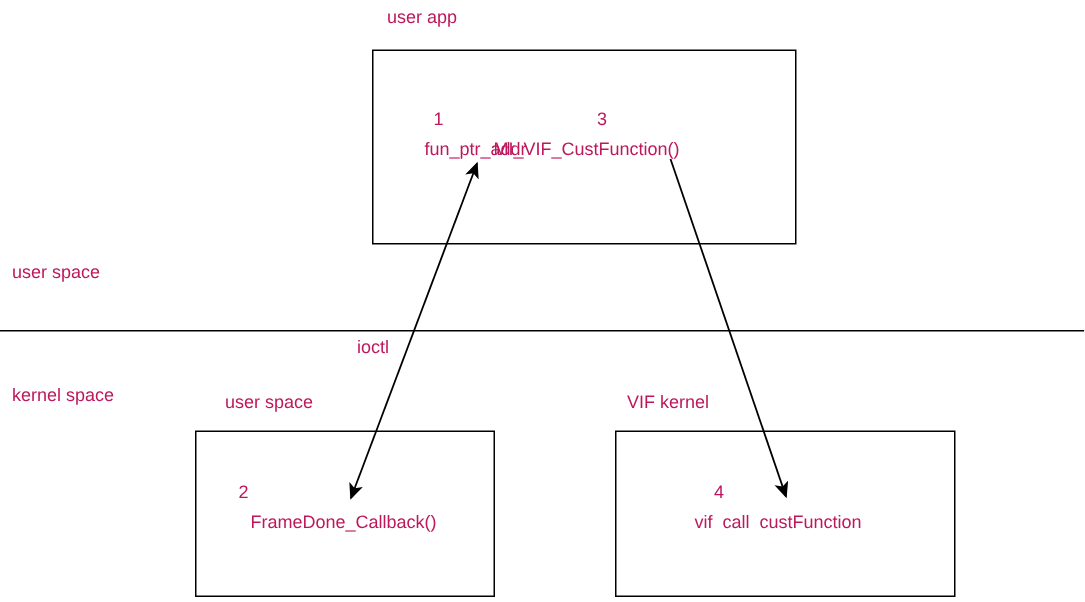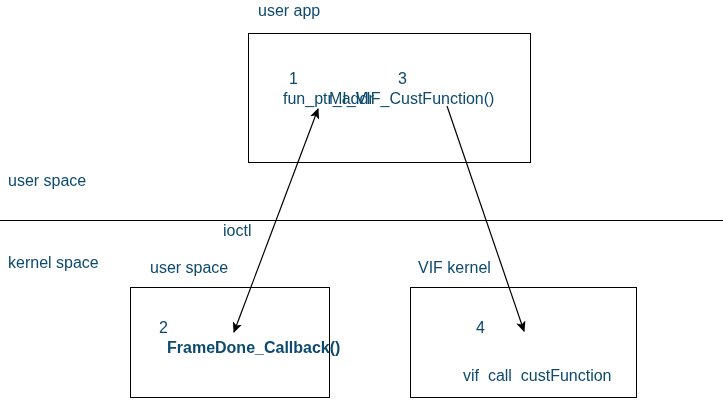--- a/index.html
+++ b/index.html
@@ -13,23 +13,23 @@
   }
   #canvas {
     position: relative;
     width: 723px;
     height: 401px;
     background: #ffffff;
     overflow: hidden;
   }
   .lbl {
     position: absolute;
-    font-size: 16px;
+    font-size: 12px;
     line-height: 14px;
-    color: #0c4a6e;
+    color: #be185d;
     white-space: pre;
     user-select: none;
   }
   .box {
     position: absolute;
     border: 1px solid #000000;
     background: transparent;
     box-sizing: border-box;
   }
   .divider {
@@ -59,36 +59,36 @@
     <div class="lbl" style="left:40px; top:38px;">1</div>
     <div class="lbl" style="left:34px; top:58px;">fun_ptr_addr</div>
     <div class="lbl" style="left:149px; top:38px;">3</div>
     <div class="lbl" style="left:80px; top:58px;">MI_VIF_CustFunction()</div>
   </div>
 
   <div class="lbl" style="left:8px; top:174px;text-align:right;">user space</div>
 
   <div class="divider" style="top:220px;"></div>
 
-  <div class="lbl" style="left:223px; top:224px;">ioctl</div>
+  <div class="lbl" style="left:238px; top:224px;">ioctl</div>
 
   <div class="lbl" style="left:8px; top:256px;">kernel space</div>
 
   <div class="lbl" style="left:150px; top:261px;">user space</div>
 
   <div class="box" style="left:130px; top:287px; width:200px; height:111px;">
     <div class="lbl" style="left:28px; top:33px;">2</div>
-    <div class="lbl" style="left:36px; top:53px;font-weight:bold;">FrameDone_Callback()</div>
+    <div class="lbl" style="left:36px; top:53px;">FrameDone_Callback()</div>
   </div>
 
   <div class="lbl" style="left:418px; top:261px;">VIF kernel</div>
 
   <div class="box" style="left:410px; top:287px; width:227px; height:111px;">
     <div class="lbl" style="left:65px; top:33px;">4</div>
-    <div class="lbl" style="left:52px; top:53px;margin-top:28px;">vif  call  custFunction</div>
+    <div class="lbl" style="left:52px; top:53px;">vif  call  custFunction</div>
   </div>
 
   <svg class="arrows" viewBox="0 0 723 401">
     <defs>
       <marker id="head-end" markerWidth="10" markerHeight="10" refX="8" refY="4" orient="auto" markerUnits="strokeWidth">
         <path d="M0,0 L9,4 L0,8 L2.2,4 z" fill="#000000"></path>
       </marker>
       <marker id="head-start" markerWidth="10" markerHeight="10" refX="8" refY="4" orient="auto-start-reverse" markerUnits="strokeWidth">
         <path d="M0,0 L9,4 L0,8 L2.2,4 z" fill="#000000"></path>
       </marker>

